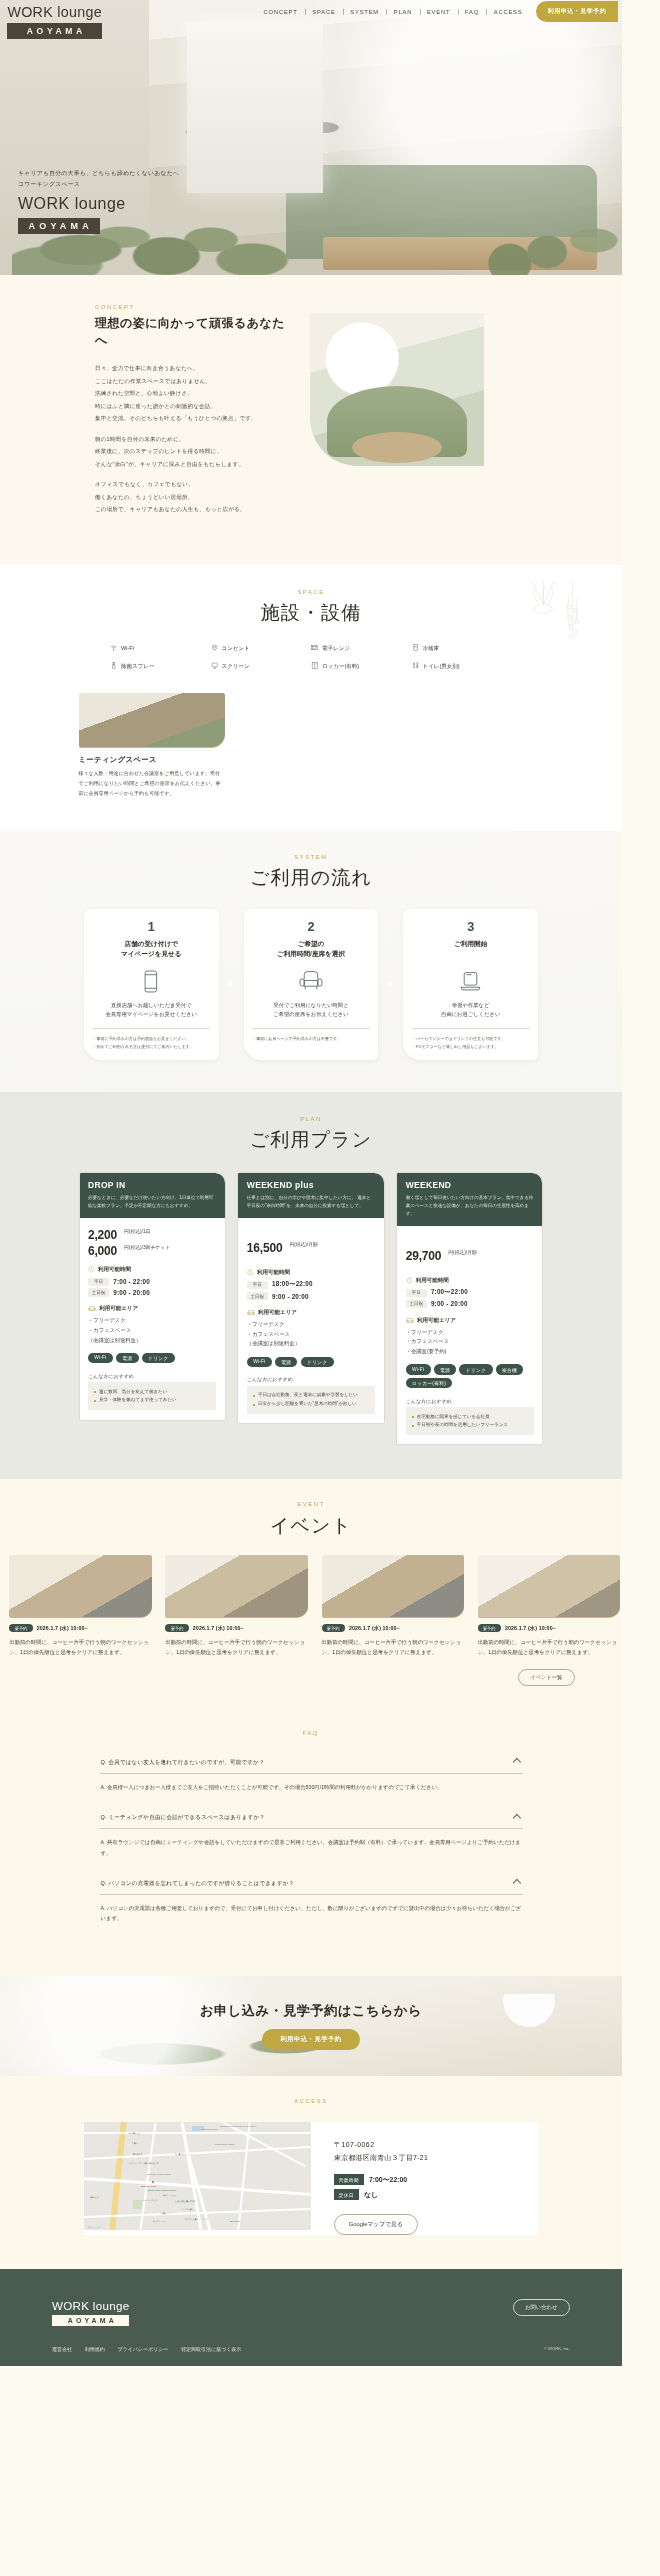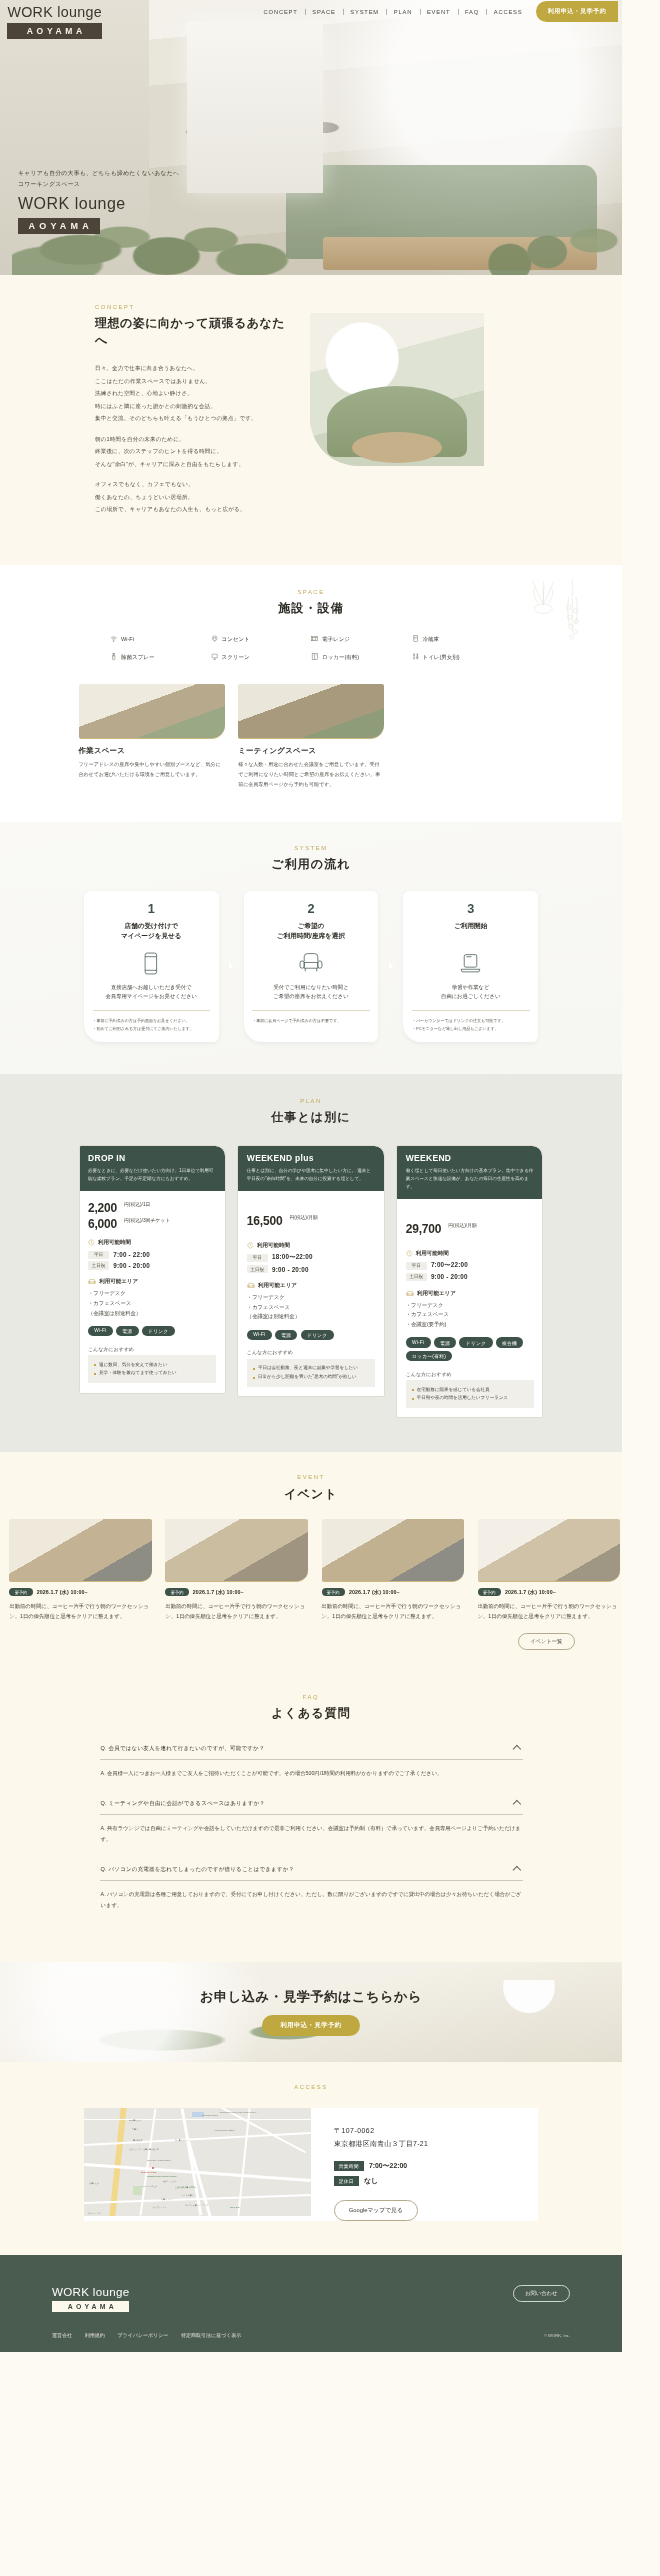--- a/index.html
+++ b/index.html
@@ -128,22 +128,22 @@
     margin-top: 4.2px; background:#4c4438; color:#f7f4ec; display:inline-block;
     font-size: 9px; letter-spacing: 4.2px; padding: 3.2px 7.4px 3.2px 10.6px; font-weight:600;
   }
 
   
   .sec-label{
     text-align:center;font-size:5.8px;letter-spacing:1.6px;color:#c0a95a;
     margin-bottom:5.3px;font-family:"Liberation Sans",sans-serif;
   }
   .sec-title{
-    text-align:center;font-size:12px;letter-spacing:1.1px;color:#2f2c26;
-    font-weight:700;margin-bottom:4.2px;
+    text-align:center;font-size:19px;letter-spacing:1.1px;color:#2f2c26;
+    font-weight:400;margin-bottom:4.2px;
   }
 
   
   .concept{
     background:#fcf8ee; padding: 28.5px 0 41px; position:relative;
   }
   .concept-inner{ display:flex; width:534px; margin:0 auto; gap:18px; }
   .concept-l{ width: 248px; padding-left:51px; }
   .concept-l .sec-label{ text-align:left; }
   .concept-l h2{
@@ -498,25 +498,20 @@
             <path d="M4.5 4.3v5M2.9 5.6h3.2M3.4 9.3v4.2M5.6 9.3v4.2"></path>
             <circle cx="11.5" cy="2.6" r="1.3"></circle>
             <path d="M11.5 4.3 9.8 9.6h3.4zM10.5 9.6v4M12.5 9.6v4"></path>
           </svg>
         <span>トイレ(男女別)</span>
       </div>
     </div>
 
     <div class="space-cards">
       <div class="sc">
-        <div class="sc-img v1"></div>
-        <h3>作業スペース</h3>
-        <p>フリーアドレスの座席や集中しやすい個別ブースなど、気分に合わせてお選びいただける環境をご用意しています。</p>
-      </div>
-      <div class="sc">
         <div class="sc-img v2"></div>
         <h3>ミーティングスペース</h3>
         <p>様々な人数・用途に合わせた会議室をご用意しています。受付でご利用になりたい時間とご希望の座席をお伝えください。事前に会員専用ページから予約も可能です。</p>
       </div>
     </div>
   </section>
 
   <section class="system">
     <div class="sec-label">SYSTEM</div>
     <div class="sec-title">ご利用の流れ</div>
@@ -575,21 +570,21 @@
         <div class="flow-notes">
           <div>・バーカウンターではドリンクの注文も可能です。</div>
           <div>・PCモニターなど貸し出し用品もございます。</div>
         </div>
       </div>
     </div>
   </section>
 
   <section class="plan">
     <div class="sec-label">PLAN</div>
-    <div class="sec-title">仕事とは別に</div>
+    <div class="sec-title">ご利用プラン</div>
 
     <div class="plans">
 
       <div class="pcard">
         <div class="pc-head">
           <h3>DROP IN</h3>
           <p>必要なときに、必要なだけ使いたい方向け。1日単位で利用可能な柔軟プラン。予定が不定期な方にもおすすめ。</p>
         </div>
         <div class="pc-body">
           <div class="price">
@@ -801,21 +796,20 @@
       </div>
     </div>
 
     <div class="ev-more">
       <span>イベント一覧</span>
     </div>
   </section>
 
   <section class="faq">
     <div class="sec-label">FAQ</div>
-    <div class="sec-title">よくある質問</div>
 
     <div class="faqs">
       <div class="fq">
         <div class="fq-q">
           <span>Q. 会員ではない友人を連れて行きたいのですが、可能ですか？</span>
           <span class="chev"></span>
         </div>
         <div class="fq-line"></div>
         <div class="fq-a">A. 会員様一人につきお一人様までご友人をご招待いただくことが可能です。その場合500円/1時間の利用料がかかりますのでご了承ください。</div>
       </div>

